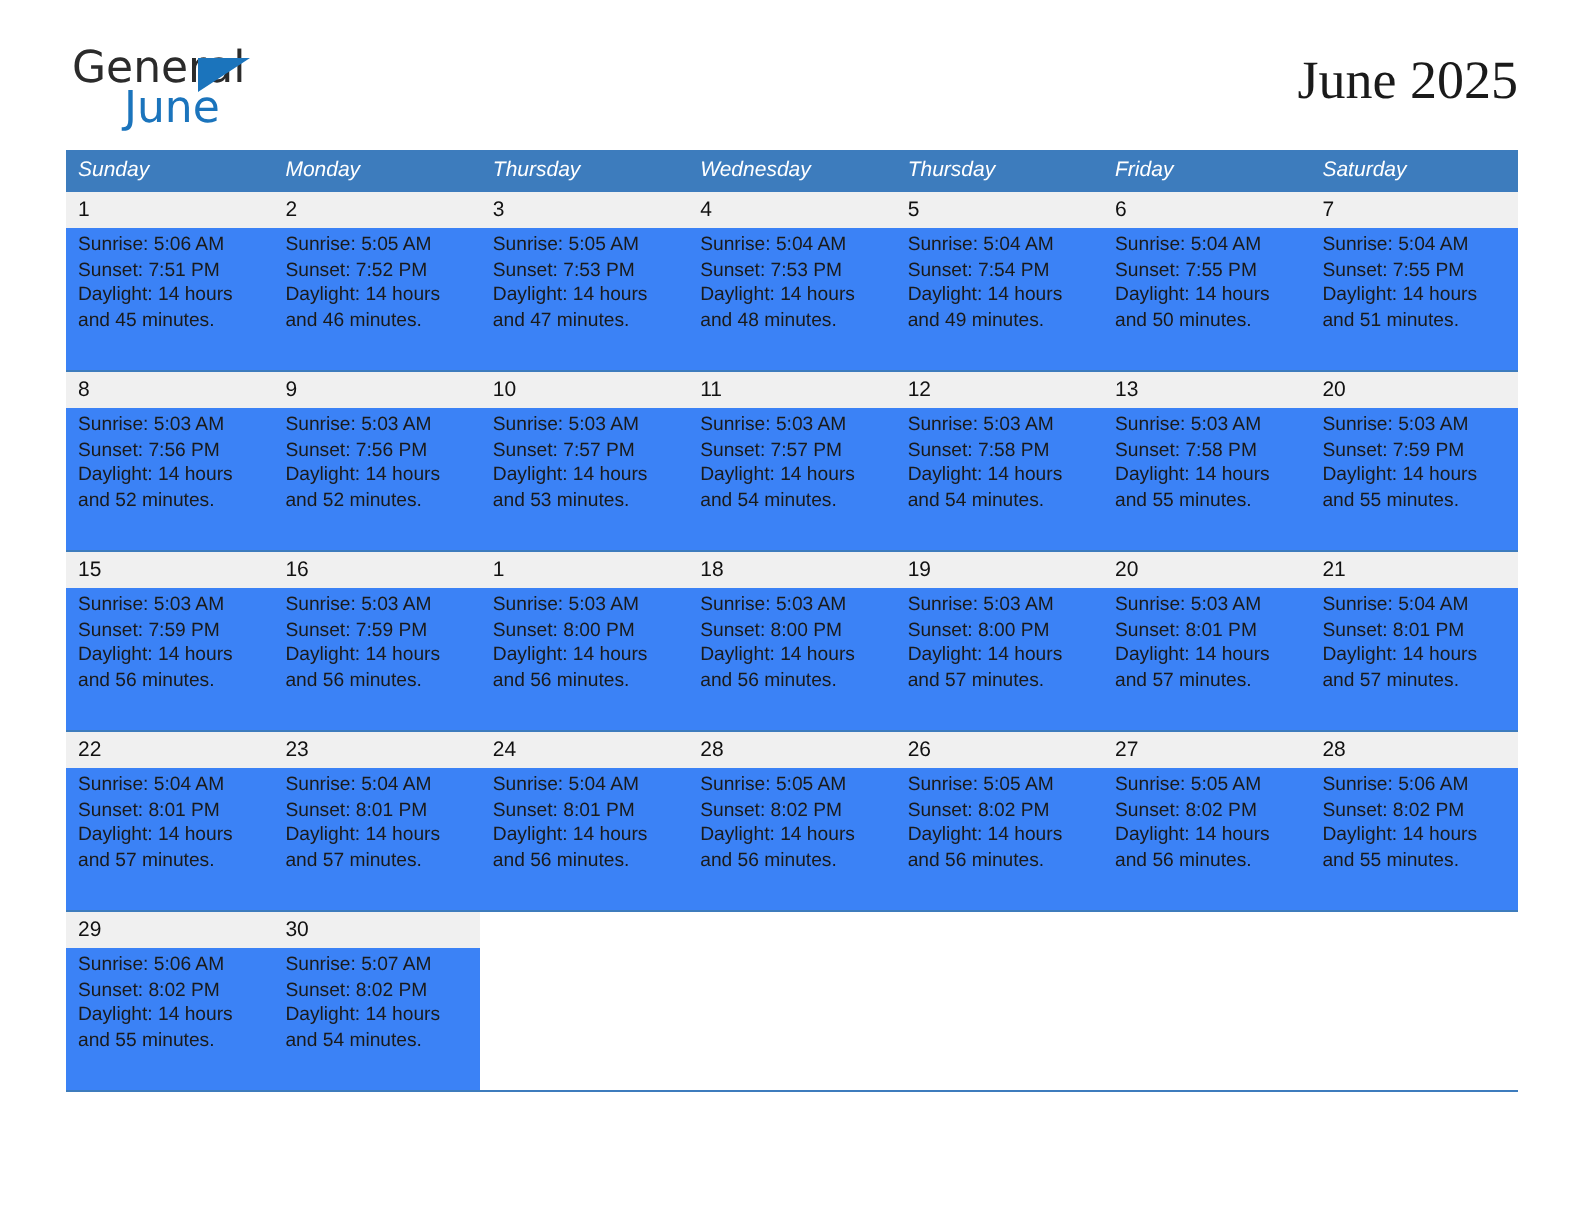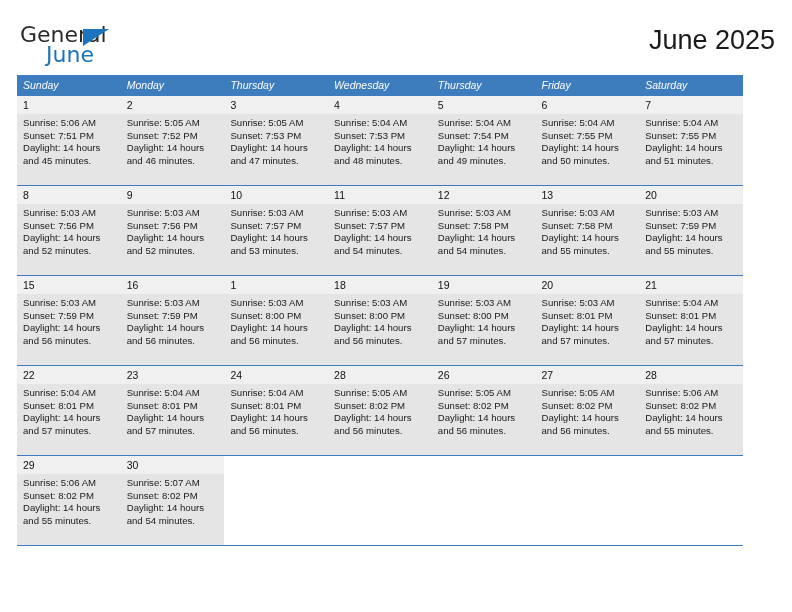--- a/index.html
+++ b/index.html
@@ -12,21 +12,21 @@
     background: #ffffff;
     font-family: "Liberation Sans", sans-serif;
     color: #111111;
     overflow: hidden;
   }
   .page {
     position: relative;
     width: 792px;
     height: 436px;
     box-sizing: border-box;
-    padding: 0 17px;
+    padding: 0 33px;
   }
 
   
   .top {
     display: flex;
     align-items: flex-start;
     justify-content: space-between;
     height: 75px;
     padding-top: 24px;
     box-sizing: border-box;
@@ -59,20 +59,21 @@
     position: absolute;
     left: 29px;
     top: 20px;
     font-size: 22px;
     color: #1b74bc;
     font-family: "DejaVu Sans", sans-serif;
   }
   .titles {
     text-align: left;
     padding-top: 2px;
+    font-family: Liberation Serif, serif;
   }
   .cal-title {
     font-size: 27px;
     color: #1a1a1a;
     font-weight: normal;
     line-height: 1.1;
     white-space: nowrap;
   }
   .cal-sub {
     font-size: 13px;
@@ -110,21 +111,21 @@
     font-size: 10.5px;
     color: #111111;
     padding: 3px 0 3px 6px;
     vertical-align: top;
     height: 11px;
   }
   .daynum-row td.empty {
     background: #ffffff;
   }
   .info-row td {
-    background: #e5e5e5;
+    background: #3b82f6;
     font-size: 9.6px;
     color: #1a1a1a;
     padding: 3px 6px 10px 6px;
     vertical-align: top;
     line-height: 1.32;
     height: 58px;
   }
   .info-row td.empty { background: #ffffff; }
   .info-line { white-space: nowrap; display: block; }
   .bottom-rule {

